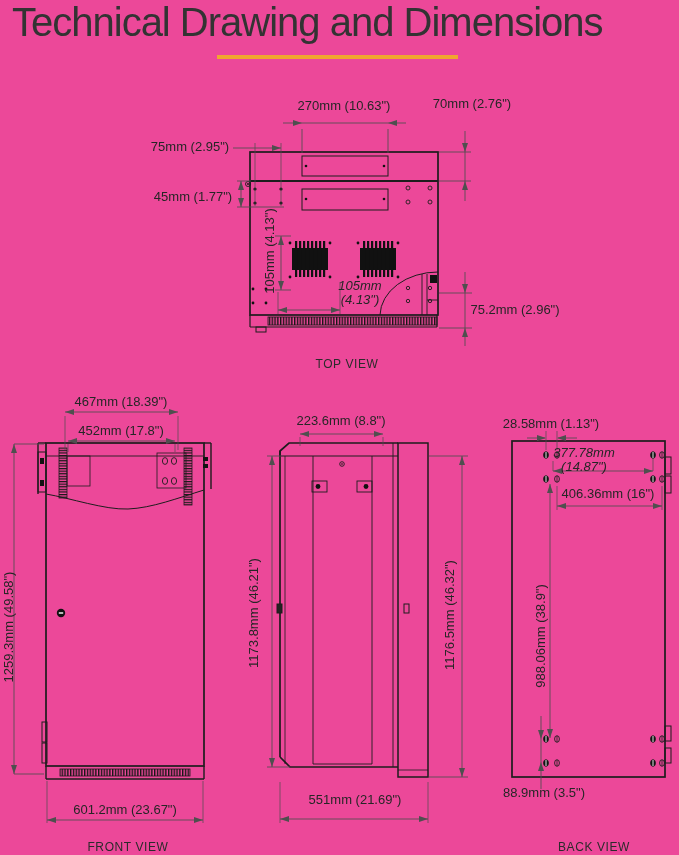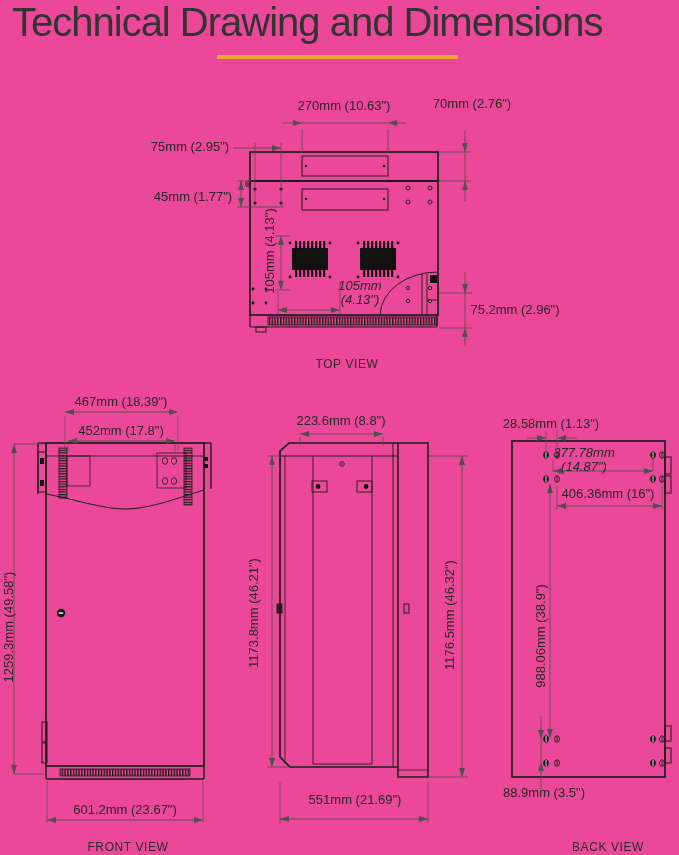--- a/index.html
+++ b/index.html
@@ -292,15 +292,15 @@
   <div class="viewlbl" style="left:355px;top:877px">SIDE VIEW</div>
 
   <div class="lbl" style="left:551px;top:424px">28.58mm (1.13")</div>
   <div class="lbl two" style="left:584px;top:460px">
     <span>377.78mm</span>
     <span>(14.87")</span>
   </div>
   <div class="lbl" style="left:608px;top:494px">406.36mm (16")</div>
   <div class="lbl rot" style="left:541px;top:636px">988.06mm (38.9")</div>
   <div class="lbl" style="left:544px;top:793px">88.9mm (3.5")</div>
-  <div class="viewlbl" style="left:608px;top:847px">BACK VIEW</div>
+  <div class="viewlbl" style="left:594px;top:847px">BACK VIEW</div>
 
 </div>
 
 </body></html>

